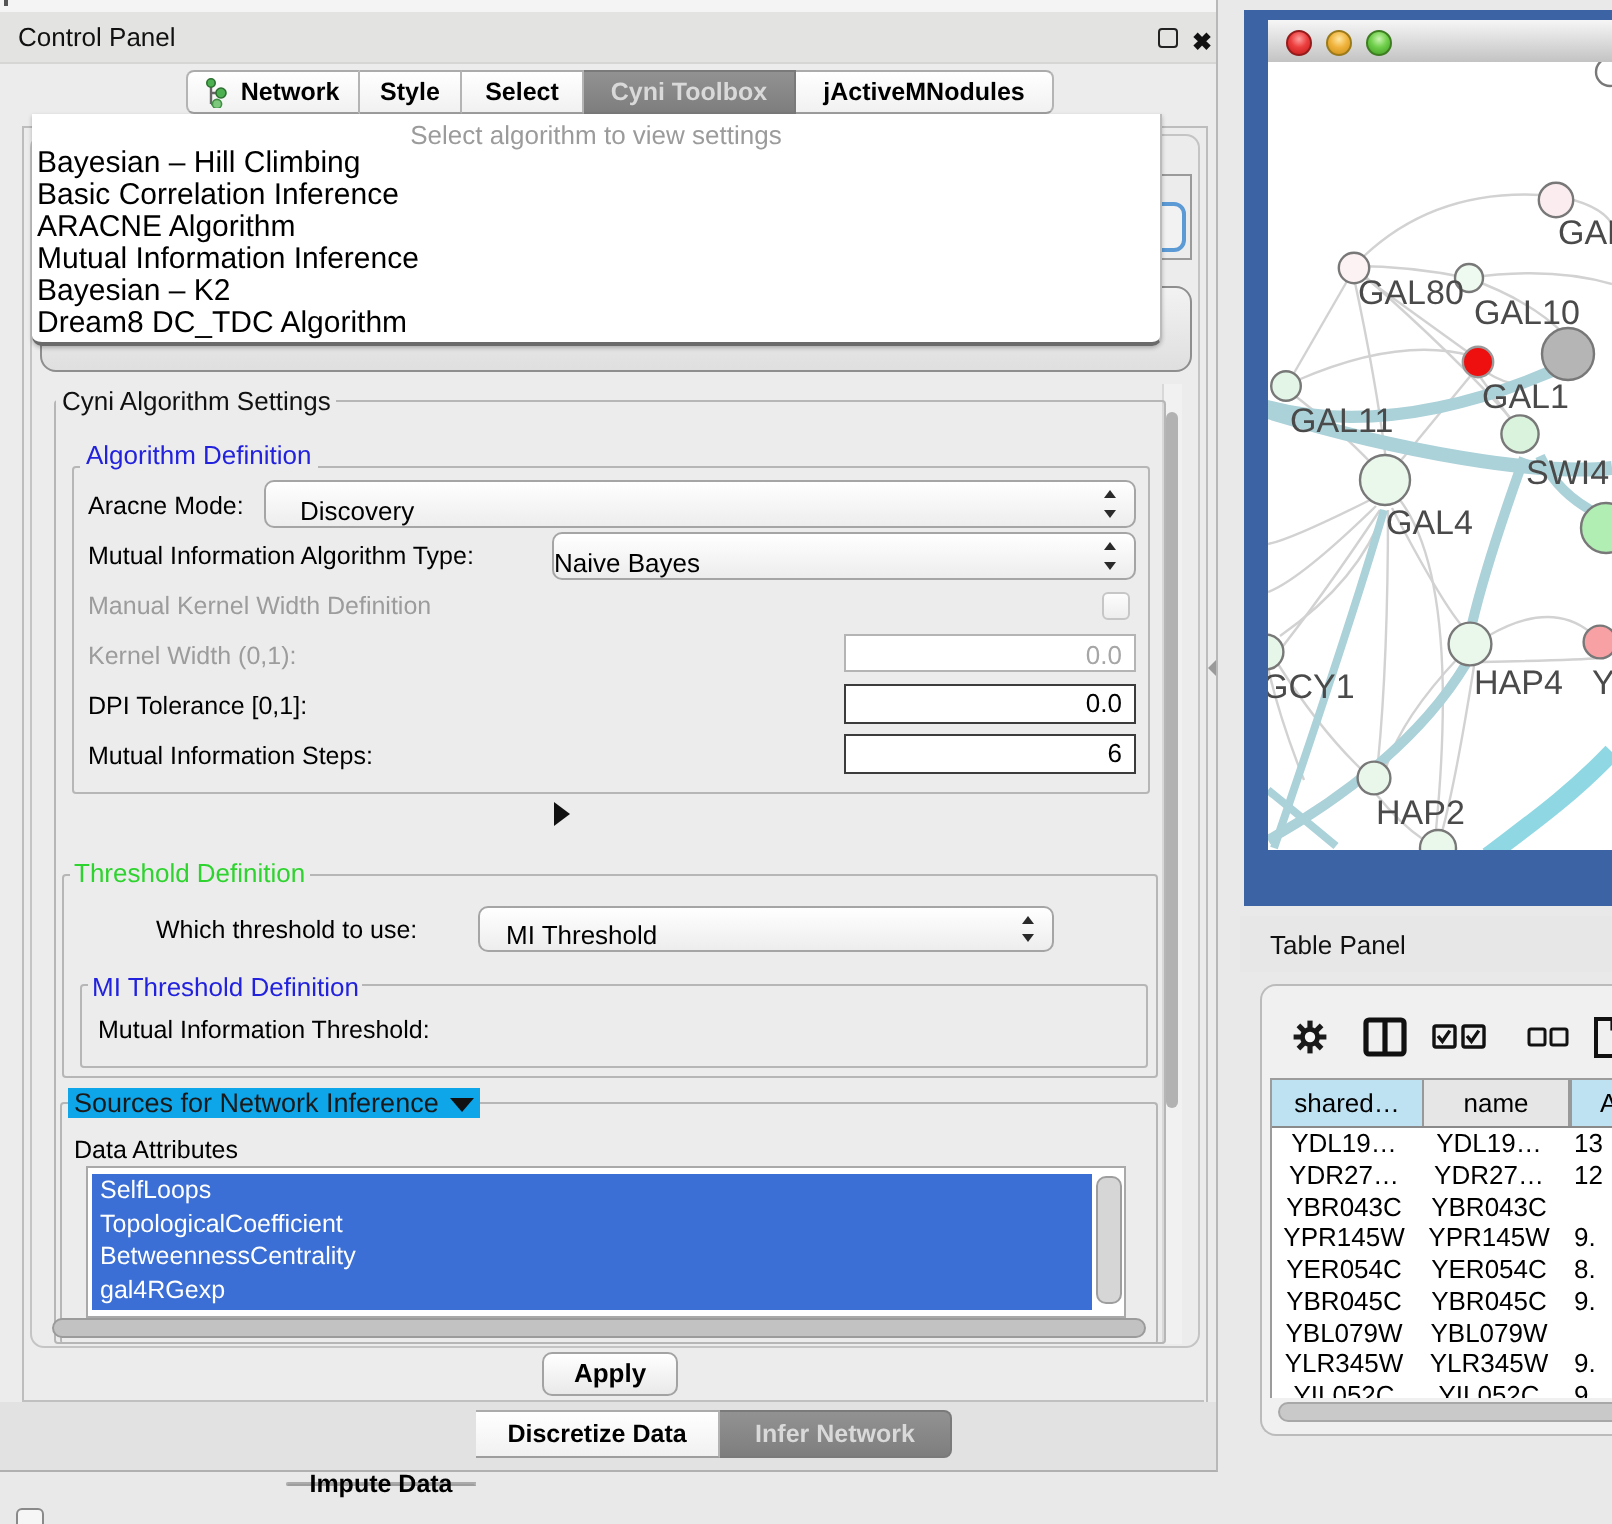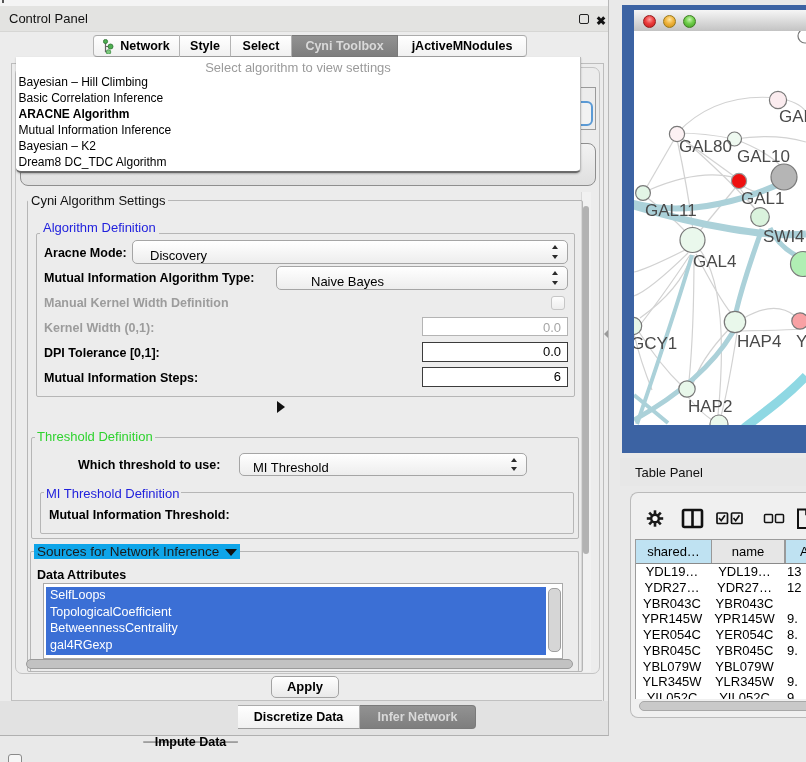--- a/index.html
+++ b/index.html
@@ -1,18 +1,18 @@
 <!DOCTYPE html>
 <html><head>
 <meta charset="utf-8">
 <style>
   html,body{margin:0;padding:0;}
   body{width:806px;height:762px;background:#e9e9e9;font-family:"Liberation Sans",sans-serif;position:relative;overflow:hidden;}
   .abs{position:absolute;}
-  .b{font-weight:bold;}
+  .b{font-weight:normal;}
   .combo{border:1px solid #a5a5a5;border-radius:5px;background:linear-gradient(#ffffff,#ededed);font-size:13px;color:#000;box-sizing:border-box;display:flex;align-items:flex-end;}
   .combo:before{content:"";position:absolute;right:9px;top:50%;margin-top:-7px;width:0;height:0;border-left:3px solid transparent;border-right:3px solid transparent;border-bottom:4.5px solid #2a2a2a;}
   .combo:after{content:"";position:absolute;right:9px;top:50%;margin-top:2.5px;width:0;height:0;border-left:3px solid transparent;border-right:3px solid transparent;border-top:4.5px solid #2a2a2a;}
   .tl{width:11px;height:11px;border-radius:50%;}
   .seg{display:flex;font-size:12.5px;}
   .seg>div{display:flex;align-items:center;justify-content:center;border-top:1px solid #ababab;border-bottom:1px solid #9e9e9e;border-right:1px solid #b4b4b4;background:linear-gradient(#ffffff,#f1f1f1);color:#000;font-weight:bold;box-sizing:border-box;}
   .seg>div:first-child{border-left:1px solid #b4b4b4;border-radius:4px 0 0 4px;}
   .seg>div:last-child{border-radius:0 4px 4px 0;}
   .seg>div.on{background:linear-gradient(#929292,#7e7e7e);color:#d9d9d9;border-color:#7a7a7a;}
   .trow{display:flex;height:15.75px;}
@@ -55,42 +55,42 @@
 
   <div class="abs" style="left:22px;top:87px;width:572px;height:41px;border:1px solid #9a9a9a;"></div>
   <div class="abs" style="left:30px;top:101px;width:559px;height:21px;border:2.5px solid #5b9ad5;border-radius:6px;background:#f2f2f2;"></div>
   <div class="abs" style="left:20px;top:143px;width:574px;height:41px;border:1px solid #8e8e8e;border-radius:8px;background:linear-gradient(#f2f2f2,#dfdfdf);"></div>
 
   <div class="abs" style="left:581px;top:192px;width:9px;height:480px;background:#f1f1f1;border-left:1px solid #d8d8d8;"></div>
   <div class="abs" style="left:582.5px;top:206px;width:6px;height:348px;background:#b2b2b2;border-radius:3px;"></div>
 
   <div class="abs" style="left:16px;top:57px;width:564px;height:114px;background:#fff;border-bottom:2px solid #6a6a6a;border-right:1px solid #bbb;border-radius:0 0 5px 5px;box-shadow:0 1px 2px rgba(0,0,0,.25);">
     <div class="abs" style="left:0;top:3px;width:564px;text-align:center;font-size:13px;color:#9b9b9b;">Select algorithm to view settings</div>
-    <div class="abs" style="left:2.5px;top:17px;font-size:12px;color:#000;line-height:16px;white-space:pre;">Bayesian – Hill Climbing
+    <div class="abs" style="left:2.5px;top:17px;font-size:15px;color:#000;line-height:16px;white-space:pre;">Bayesian – Hill Climbing
 Basic Correlation Inference
 <span class="b">ARACNE Algorithm</span>
 Mutual Information Inference
 Bayesian – K2
 Dream8 DC_TDC Algorithm</div>
   </div>
 
   <div class="abs" style="left:27px;top:200px;width:554px;height:470px;border:1px solid #b6b6b6;border-radius:2px;"></div>
   <div class="abs" style="left:28px;top:193px;background:#ececec;padding:0 3px;font-size:13px;color:#111;">Cyni Algorithm Settings</div>
 
   <div class="abs" style="left:36px;top:233px;width:537px;height:162px;border:1px solid #b6b6b6;border-radius:2px;"></div>
   <div class="abs" style="left:40px;top:220px;background:#ececec;padding:0 3px;font-size:13px;color:#2222dd;">Algorithm Definition</div>
 
   <div class="abs b" style="left:44px;top:246px;font-size:12.5px;color:#000;">Aracne Mode:</div>
   <div class="abs combo" style="left:132px;top:240px;width:436px;height:24px;">
       <span style="margin-left:17px;">Discovery</span>
     </div>
 
   <div class="abs b" style="left:44px;top:271px;font-size:12.5px;color:#000;">Mutual Information Algorithm Type:</div>
   <div class="abs combo" style="left:276px;top:266px;width:292px;height:24px;">
-      <span style="margin-left:34px;">Naive Bayes</span>
+      <span style="margin-left:0;">Naive Bayes</span>
     </div>
 
   <div class="abs b" style="left:44px;top:296px;font-size:12.5px;color:#9c9c9c;">Manual Kernel Width Definition</div>
   <div class="abs" style="left:551px;top:296px;width:12px;height:12px;border:1px solid #c6c6c6;border-radius:3px;background:linear-gradient(#fdfdfd,#ededed);"></div>
 
   <div class="abs b" style="left:44px;top:321px;font-size:12.5px;color:#9c9c9c;">Kernel Width (0,1):</div>
   <div class="abs" style="left:422px;top:317px;width:146px;height:19px;border:1px solid #b4b4b4;background:#fff;font-size:13px;color:#a6a6a6;text-align:right;line-height:19px;padding-right:6px;box-sizing:border-box;">0.0</div>
 
   <div class="abs b" style="left:44px;top:346px;font-size:12.5px;color:#000;">DPI Tolerance [0,1]:</div>
   <div class="abs" style="left:422px;top:342px;width:146px;height:20px;border:1.5px solid #3c3c3c;background:#fff;font-size:13px;color:#000;text-align:right;line-height:18px;padding-right:6px;box-sizing:border-box;">0.0</div>

